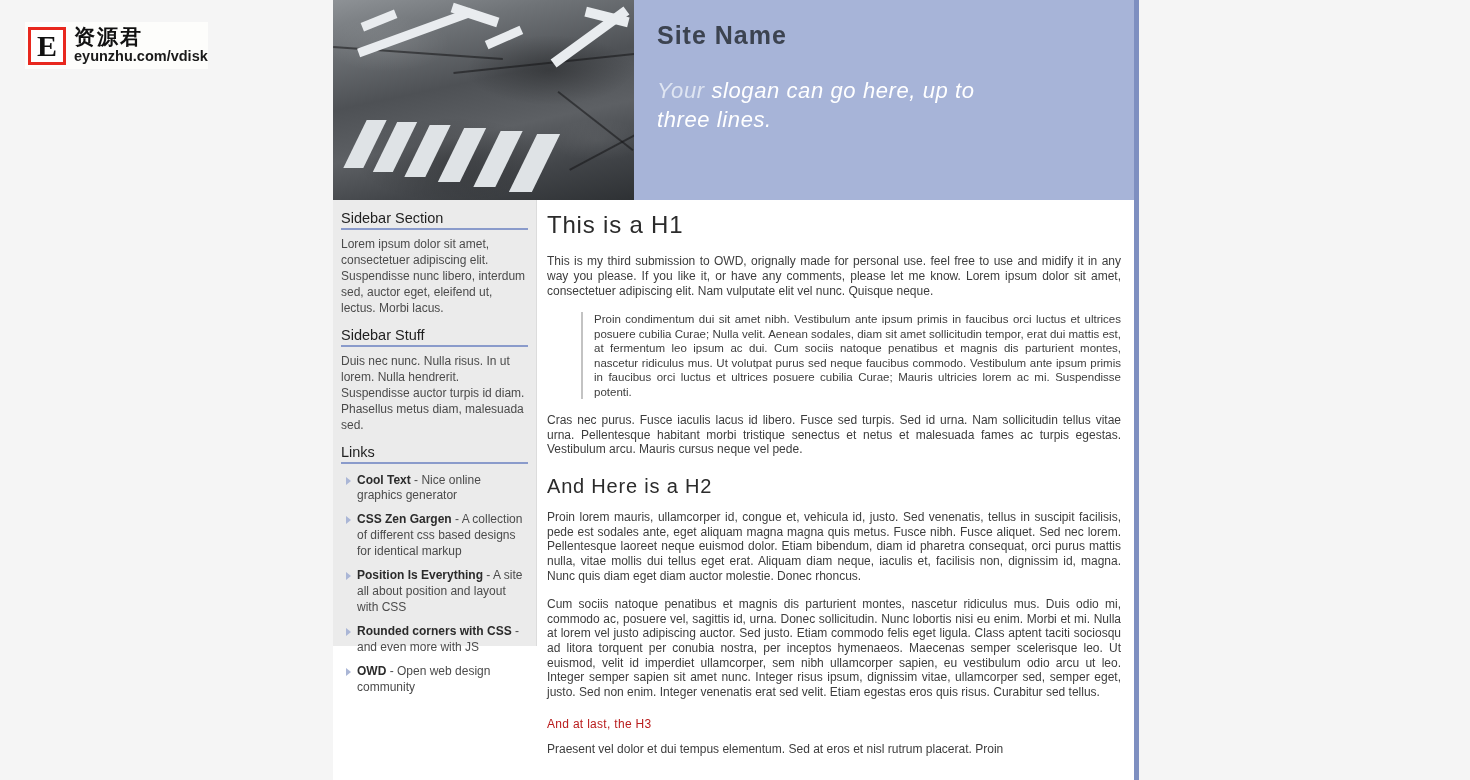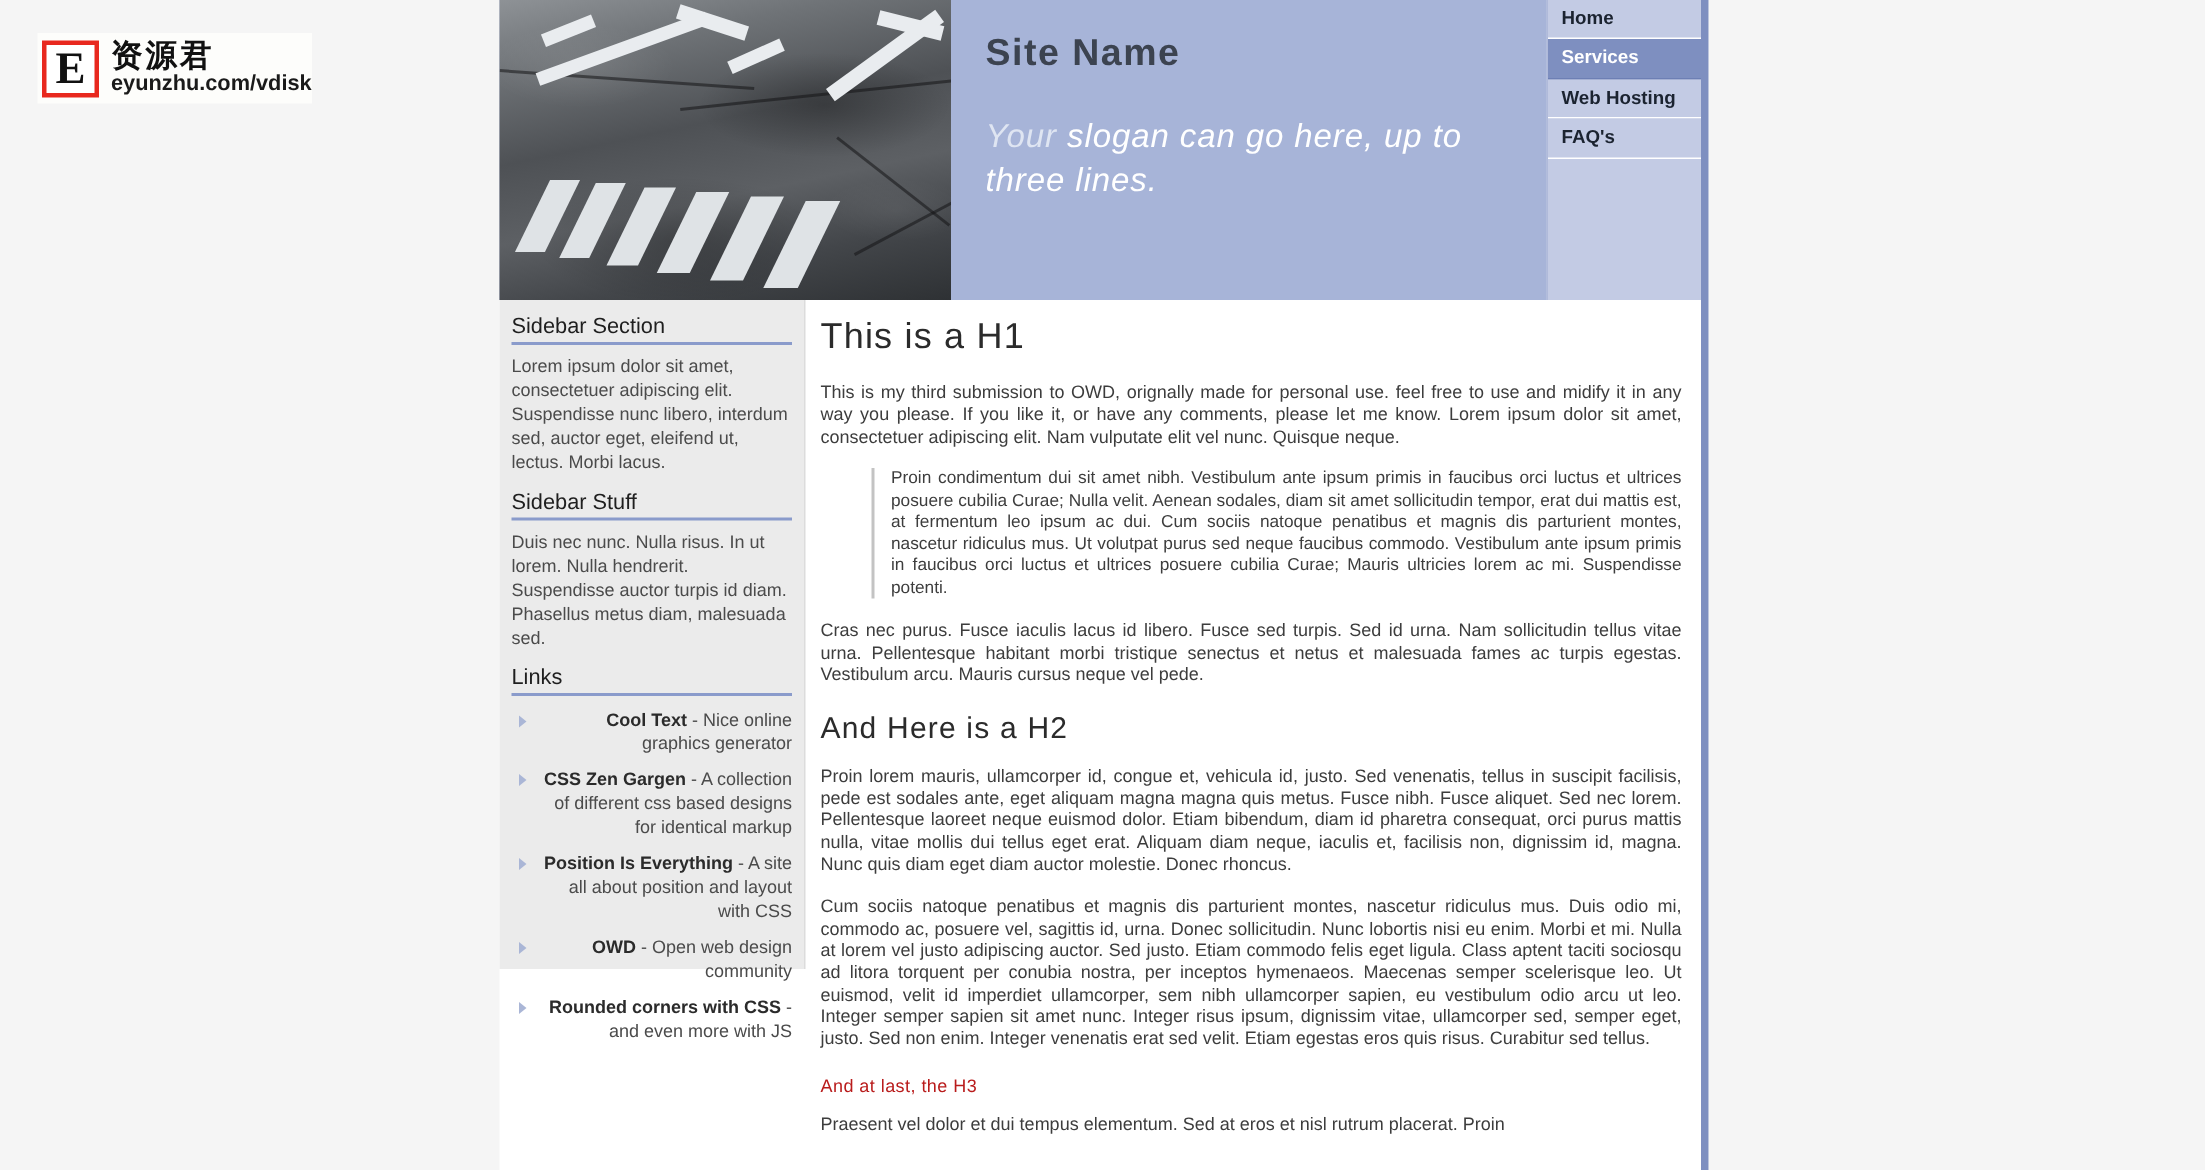--- a/index.html
+++ b/index.html
@@ -168,21 +168,20 @@
     list-style: none;
     margin: 9px 0 0 0;
     padding: 0 8px 0 8px;
   }
   #links-list li {
     position: relative;
     padding: 0 0 8px 16px;
     line-height: 1.33;
     font-size: 12px;
     color: #4b4b4b;
-    text-align: right;
   }
   #links-list li::before {
     content: "";
     position: absolute;
     left: 5px; top: 4px;
     width: 0; height: 0;
     border-left: 5px solid #aab6d6;
     border-top: 4px solid transparent;
     border-bottom: 4px solid transparent;
   }
@@ -282,44 +281,38 @@
       <div class="zig" style="left:118px;top:128px;width:22px;height:54px;transform:skewX(-26deg);"></div>
       <div class="zig" style="left:154px;top:131px;width:22px;height:56px;transform:skewX(-26deg);"></div>
       <div class="zig" style="left:190px;top:134px;width:23px;height:58px;transform:skewX(-26deg);"></div>
     </div>
 
     <div id="header-text">
       <div id="site-name">Site Name</div>
       <div id="slogan"><span class="lead">Your </span><span>slogan can go here, up to three lines.</span></div>
     </div>
 
-    <nav id="nav">
-      <a class="nav-item">Home</a>
-      <a class="nav-item active">Services</a>
-      <a class="nav-item">Web Hosting</a>
-      <a class="nav-item">FAQ's</a>
-    </nav>
   </div>
 
   <div id="columns">
 
     <aside id="sidebar">
       <h3 class="sb-head">Sidebar Section</h3>
       <p class="sb-text">Lorem ipsum dolor sit amet, consectetuer adipiscing elit. Suspendisse nunc libero, interdum sed, auctor eget, eleifend ut, lectus. Morbi lacus.</p>
 
       <h3 class="sb-head">Sidebar Stuff</h3>
       <p class="sb-text">Duis nec nunc. Nulla risus. In ut lorem. Nulla hendrerit. Suspendisse auctor turpis id diam. Phasellus metus diam, malesuada sed.</p>
 
       <h3 class="sb-head">Links</h3>
       <ul id="links-list">
         <li><a>Cool Text</a><span> - Nice online graphics generator</span></li>
         <li><a>CSS Zen Gargen</a><span> - A collection of different css based designs for identical markup</span></li>
         <li><a>Position Is Everything</a><span> - A site all about position and layout with CSS</span></li>
+        <li><a>Rounded corners with CSS</a><span> - and even more with JS</span></li>
         <li><a>OWD</a><span> - Open web design community</span></li>
-        <li><a>Rounded corners with CSS</a><span> - and even more with JS</span></li>
       </ul>
     </aside>
 
     <main id="content">
       <h1>This is a H1</h1>
 
       <p><span>This is my third submission to OWD, orignally made for personal use. feel free to use and midify it in any way you please. If you like it, or have any comments, please </span><a class="ulink">let me know</a><span>. Lorem ipsum dolor sit amet, consectetuer adipiscing elit. Nam vulputate elit vel nunc. Quisque neque.</span></p>
 
       <blockquote>
         <p>Proin condimentum dui sit amet nibh. Vestibulum ante ipsum primis in faucibus orci luctus et ultrices posuere cubilia Curae; Nulla velit. Aenean sodales, diam sit amet sollicitudin tempor, erat dui mattis est, at fermentum leo ipsum ac dui. Cum sociis natoque penatibus et magnis dis parturient montes, nascetur ridiculus mus. Ut volutpat purus sed neque faucibus commodo. Vestibulum ante ipsum primis in faucibus orci luctus et ultrices posuere cubilia Curae; Mauris ultricies lorem ac mi. Suspendisse potenti.</p>

